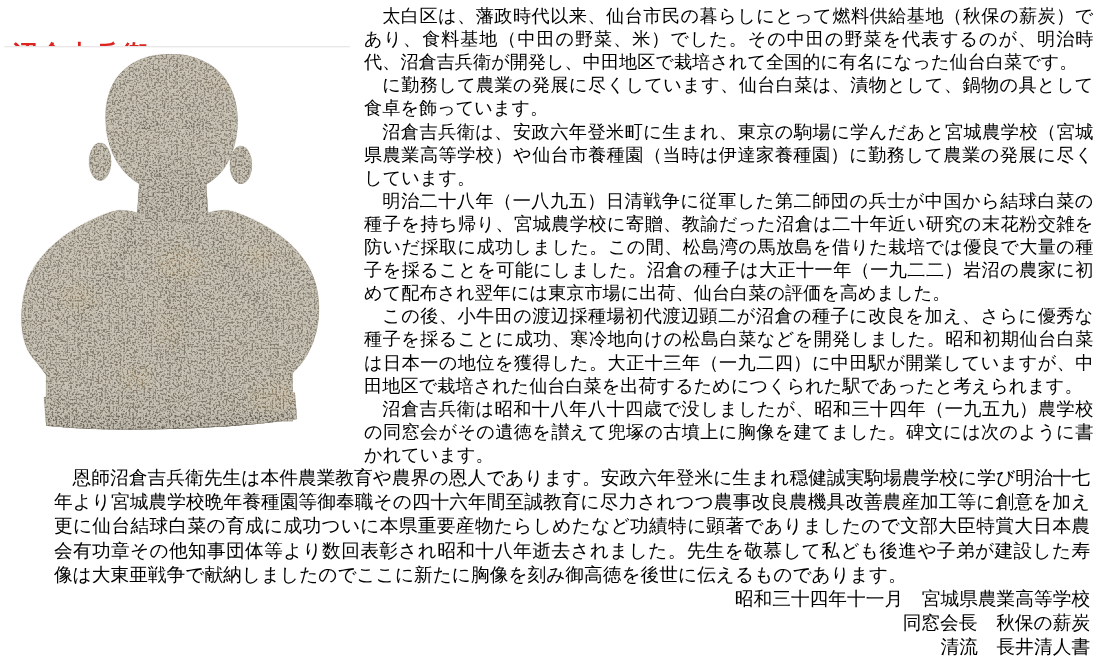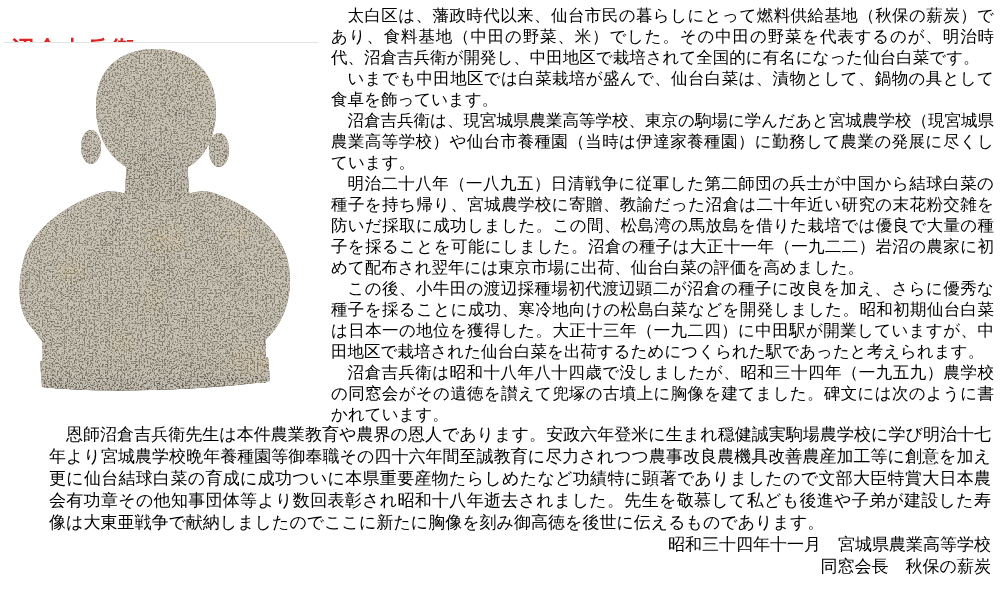--- a/index.html
+++ b/index.html
@@ -113,24 +113,25 @@
       </g>
 
       <rect x="0" y="0" width="314" height="350" filter="url(#darkGrain)" opacity="0.8"></rect>
       <rect x="0" y="0" width="314" height="350" filter="url(#liteGrain)" opacity="0.7"></rect>
     </g>
   </svg>
 </div>
 
 <div class="article">
   <p>太白区は、藩政時代以来、仙台市民の暮らしにとって燃料供給基地（秋保の薪炭）であり、食料基地（中田の野菜、米）でした。その中田の野菜を代表するのが、明治時代、沼倉吉兵衛が開発し、中田地区で栽培されて全国的に有名になった仙台白菜です。</p>
-  <p>いまでも中田地区では白菜栽培が盛んで、仙台白菜は、漬物として、鍋物の具として食卓を飾っています。</p>
-  <p>沼倉吉兵衛は、現宮城県農業高等学校、東京の駒場に学んだあと宮城農学校（現宮城県農業高等学校）や仙台市養種園（当時は伊達家養種園）に勤務して農業の発展に尽くしています。</p>
+  <p>に勤務して農業の発展に尽くしています、仙台白菜は、漬物として、鍋物の具として食卓を飾っています。</p>
+  <p>沼倉吉兵衛は、安政六年登米町に生まれ、東京の駒場に学んだあと宮城農学校（宮城県農業高等学校）や仙台市養種園（当時は伊達家養種園）に勤務して農業の発展に尽くしています。</p>
   <p>明治二十八年（一八九五）日清戦争に従軍した第二師団の兵士が中国から結球白菜の種子を持ち帰り、宮城農学校に寄贈、教諭だった沼倉は二十年近い研究の末花粉交雑を防いだ採取に成功しました。この間、松島湾の馬放島を借りた栽培では優良で大量の種子を採ることを可能にしました。沼倉の種子は大正十一年（一九二二）岩沼の農家に初めて配布され翌年には東京市場に出荷、仙台白菜の評価を高めました。</p>
   <p>この後、小牛田の渡辺採種場初代渡辺顕二が沼倉の種子に改良を加え、さらに優秀な種子を採ることに成功、寒冷地向けの松島白菜などを開発しました。昭和初期仙台白菜は日本一の地位を獲得した。大正十三年（一九二四）に中田駅が開業していますが、中田地区で栽培された仙台白菜を出荷するためにつくられた駅であったと考えられます。</p>
   <p>沼倉吉兵衛は昭和十八年八十四歳で没しましたが、昭和三十四年（一九五九）農学校の同窓会がその遺徳を讃えて兜塚の古墳上に胸像を建てました。碑文には次のように書かれています。</p>
 </div>
 
 <div class="inscription">
   <p>恩師沼倉吉兵衛先生は本件農業教育や農界の恩人であります。安政六年登米に生まれ穏健誠実駒場農学校に学び明治十七年より宮城農学校晩年養種園等御奉職その四十六年間至誠教育に尽力されつつ農事改良農機具改善農産加工等に創意を加え更に仙台結球白菜の育成に成功ついに本県重要産物たらしめたなど功績特に顕著でありましたので文部大臣特賞大日本農会有功章その他知事団体等より数回表彰され昭和十八年逝去されました。先生を敬慕して私ども後進や子弟が建設した寿像は大東亜戦争で献納しましたのでここに新たに胸像を刻み御高徳を後世に伝えるものであります。</p>
   <div class="credit">昭和三十四年十一月　宮城県農業高等学校</div>
   <div class="credit">同窓会長　秋保の薪炭</div>
+  <div class="credit">清流　長井清人書</div>
 </div>
 
 </body></html>

